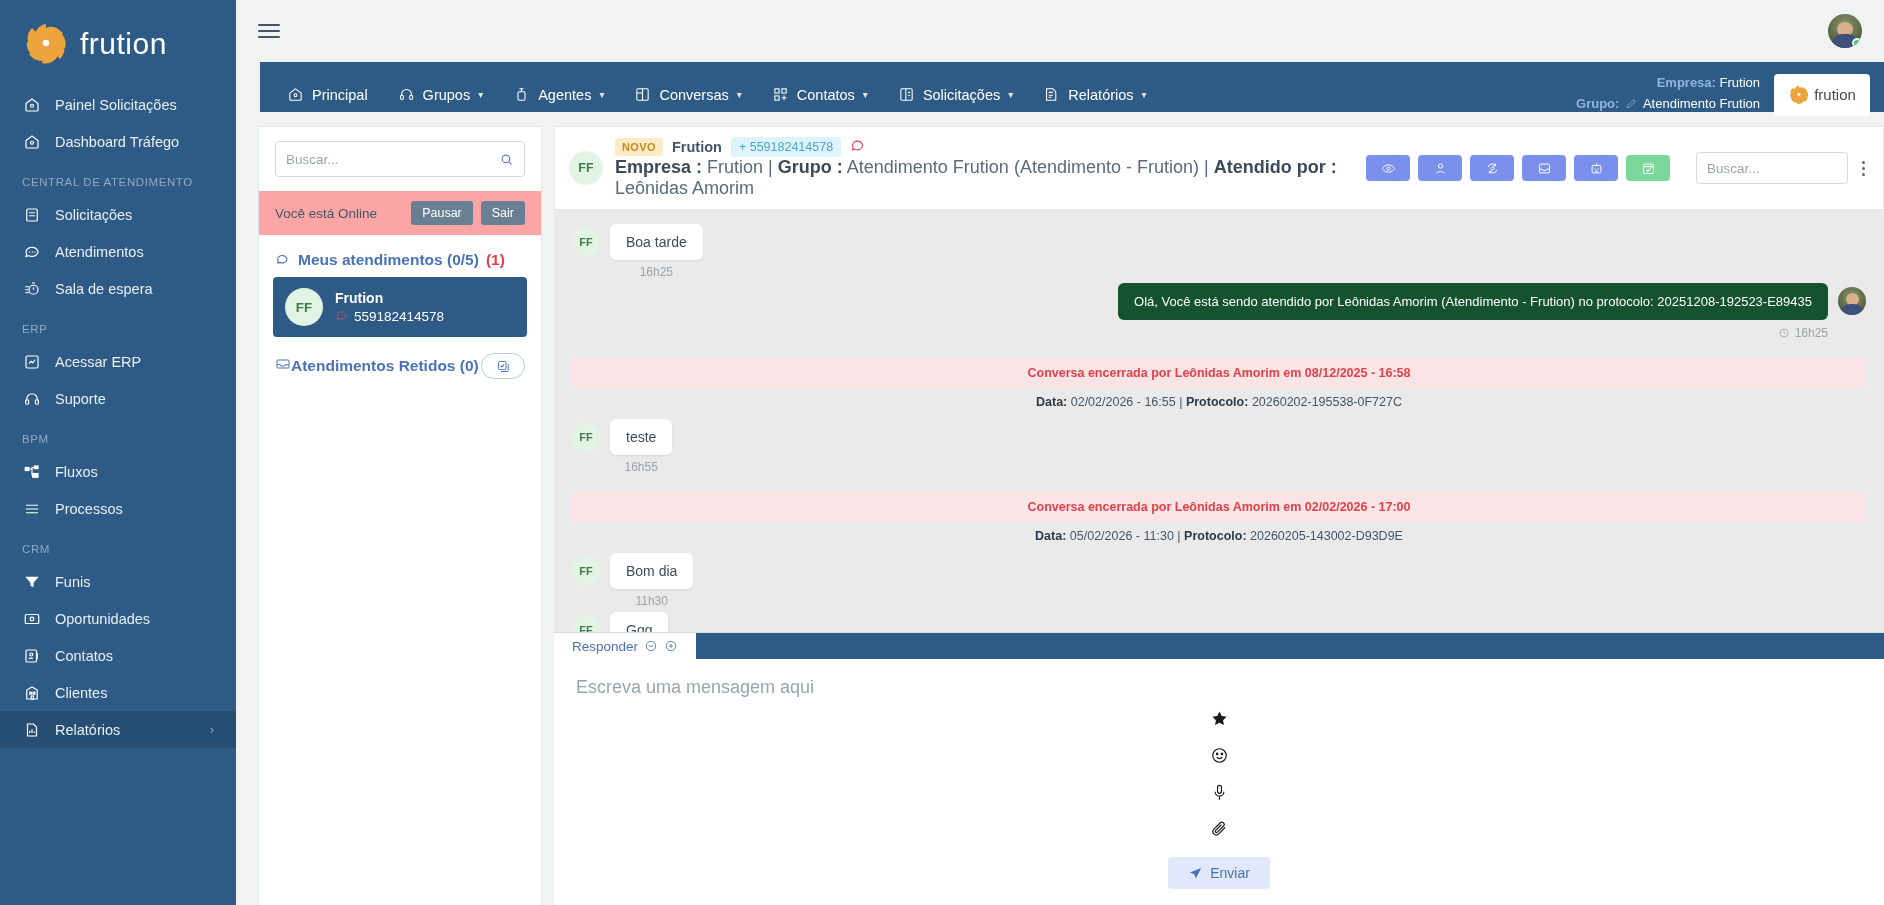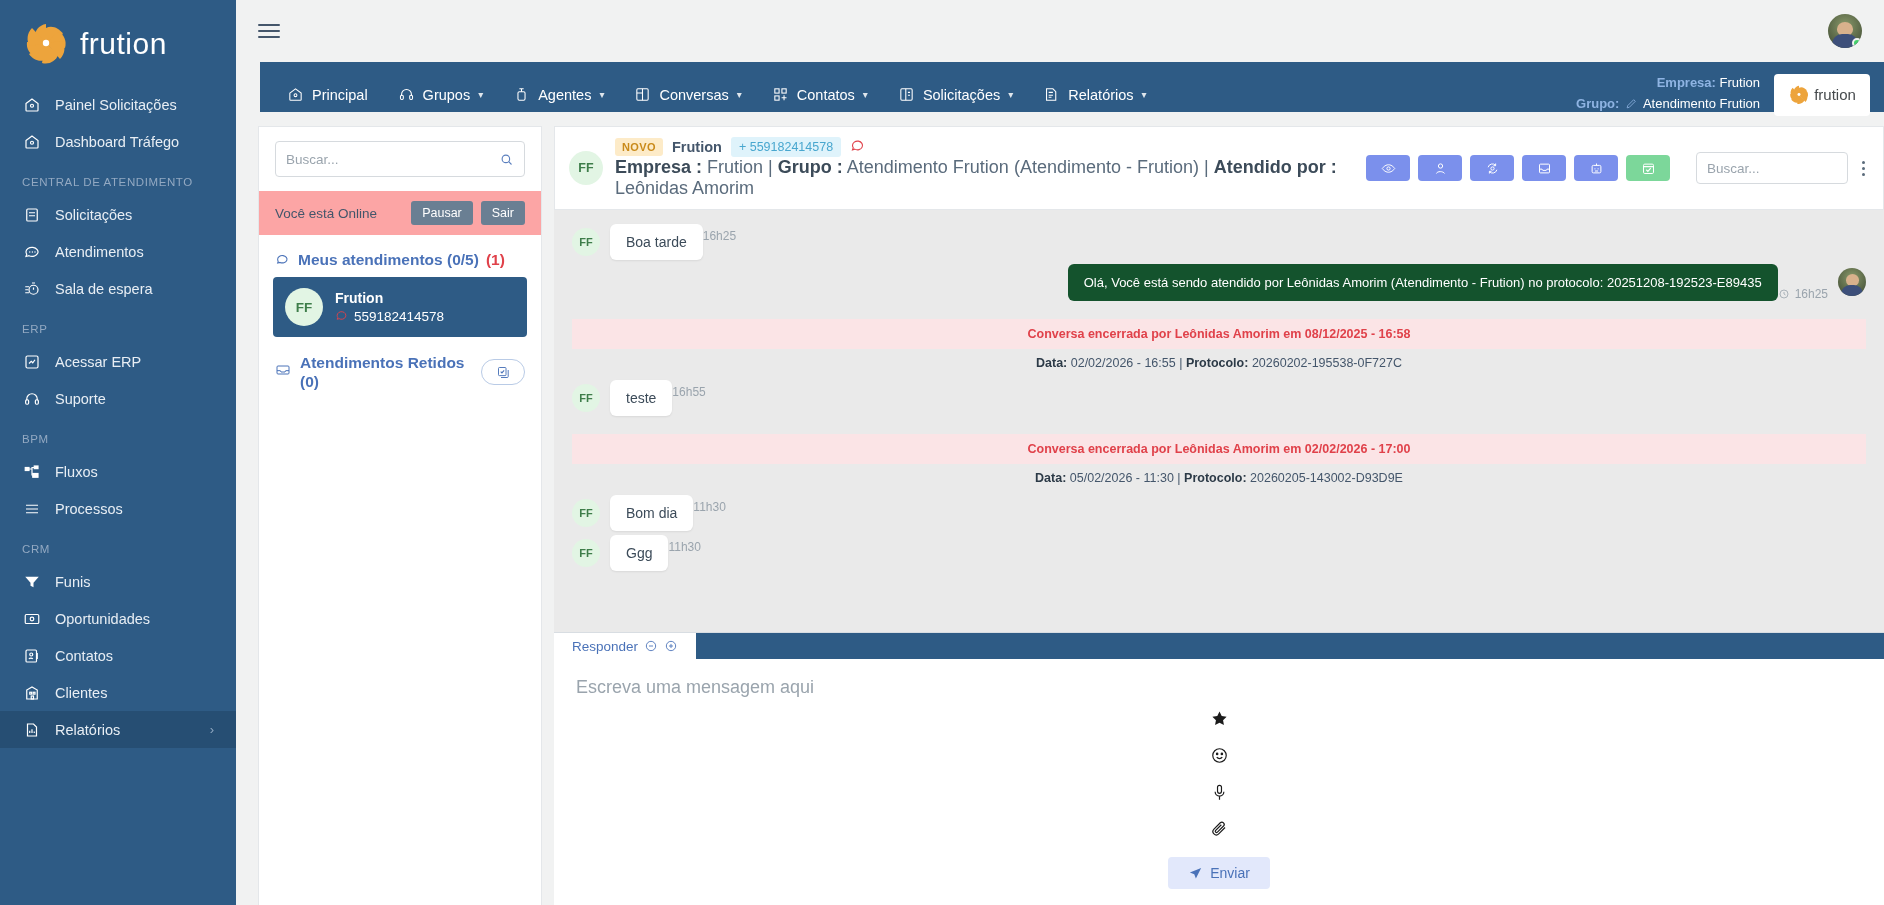--- a/index.html
+++ b/index.html
@@ -131,21 +131,21 @@
   }
   .conv-ava {
     width: 38px; height: 38px; border-radius: 50%; background: #e2f5e4;
     color: #3e7d4a; font-weight: bold; font-size: 13.5px;
     display: flex; align-items: center; justify-content: center; flex: 0 0 38px;
   }
   .conv-name { color: #fff; font-weight: bold; font-size: 14px; }
   .conv-phone { color: #fff; font-size: 13.5px; display: flex; align-items: center; gap: 6px; margin-top: 3px; }
   .wa-ico svg { width: 13px; height: 13px; stroke: #e0414a; fill: none; stroke-width: 1.7; }
   .retido-row {
-    display: flex; align-items: center; gap: 9px; padding: 16px 16px 0 16px;
+    display: flex; align-items: center; padding: 16px 16px 0 16px;
   }
   .retido-row .rt-ico svg { width: 16px; height: 16px; stroke: #4a72b8; fill: none; stroke-width: 1.5; }
   .retido-label { font-size: 15.5px; font-weight: bold; color: #4a72b8; line-height: 1.25; flex: 1; }
   .retido-btn {
     border: 1px solid #b9cbe6; border-radius: 16px; background: #fff;
     width: 44px; height: 26px; display: flex; align-items: center;
     justify-content: center; cursor: pointer; flex: 0 0 44px;
   }
   .retido-btn svg { width: 15px; height: 15px; stroke: #4a72b8; fill: none; stroke-width: 1.5; }
 
@@ -189,21 +189,21 @@
   .chat-body {
     flex: 1; background: #eaeaea; overflow: hidden;
     padding: 14px 0 0 0; min-height: 0; position: relative;
   }
   .msg-row { display: flex; align-items: flex-start; gap: 10px; padding: 0 18px 4px 18px; }
   .msg-ava {
     width: 28px; height: 28px; border-radius: 50%; background: #e2f5e4;
     color: #3e7d4a; font-weight: bold; font-size: 11px;
     display: flex; align-items: center; justify-content: center; flex: 0 0 28px; margin-top: 4px;
   }
-  .bubble-wrap { display: inline-flex; flex-direction: row; }
+  .bubble-wrap { display: inline-flex; flex-direction: column; }
   .bubble-in {
     background: #fff; border-radius: 6px; padding: 10px 16px;
     font-size: 14px; color: #3c4b59; box-shadow: 0 1px 2px rgba(0,0,0,.08);
     max-width: 520px;
   }
   .msg-time { font-size: 12px; color: #9aa4ad; margin-top: 5px; text-align: center; }
   .msg-row.out { justify-content: flex-end; padding-right: 18px; }
   .bubble-out {
     background: #14532d; color: #fff; border-radius: 6px; padding: 11px 16px;
     font-size: 13px; max-width: 820px;

